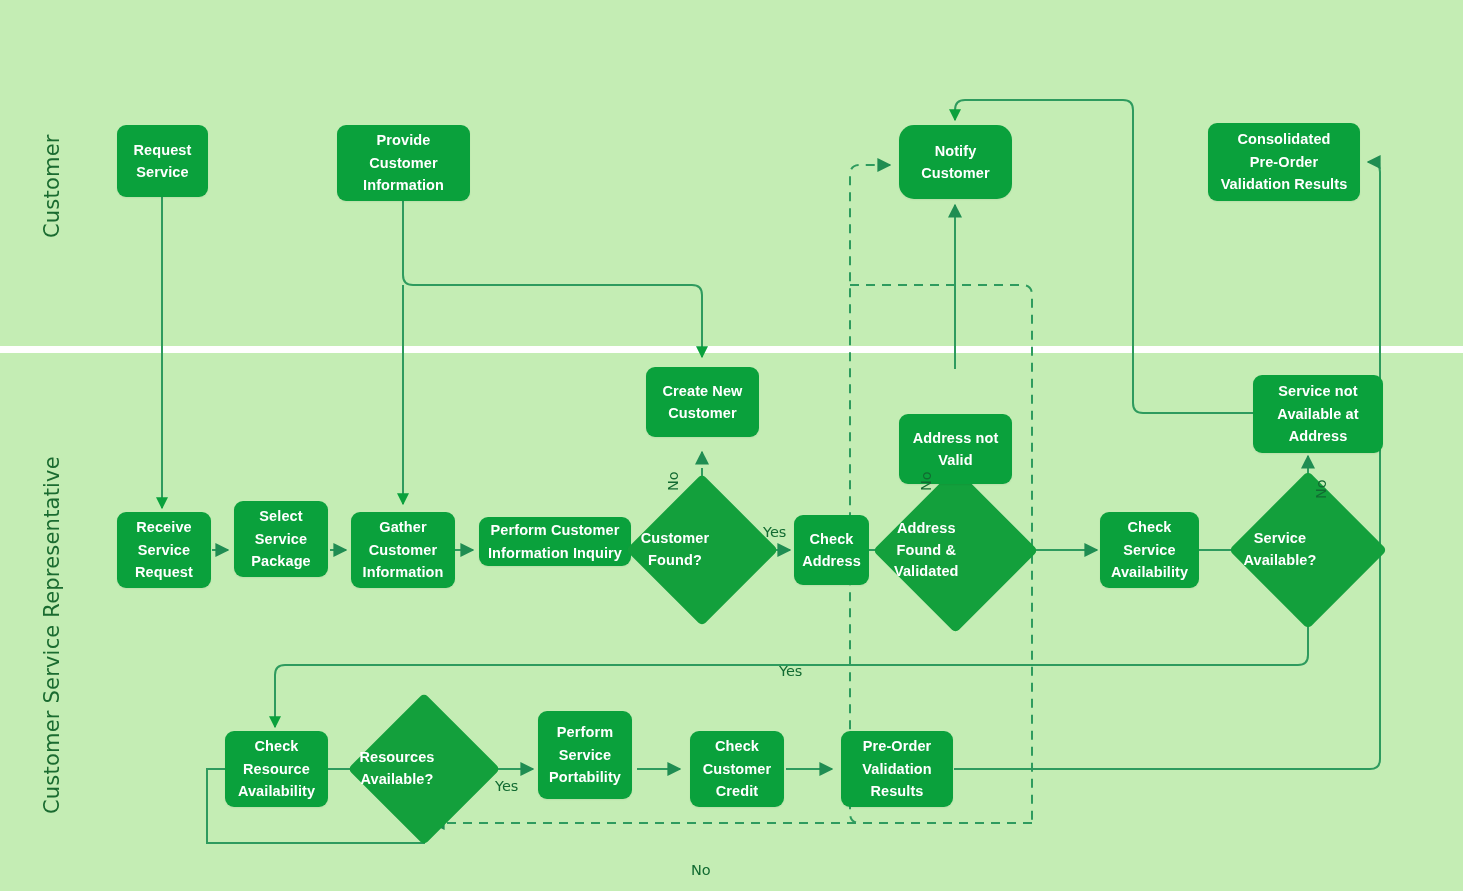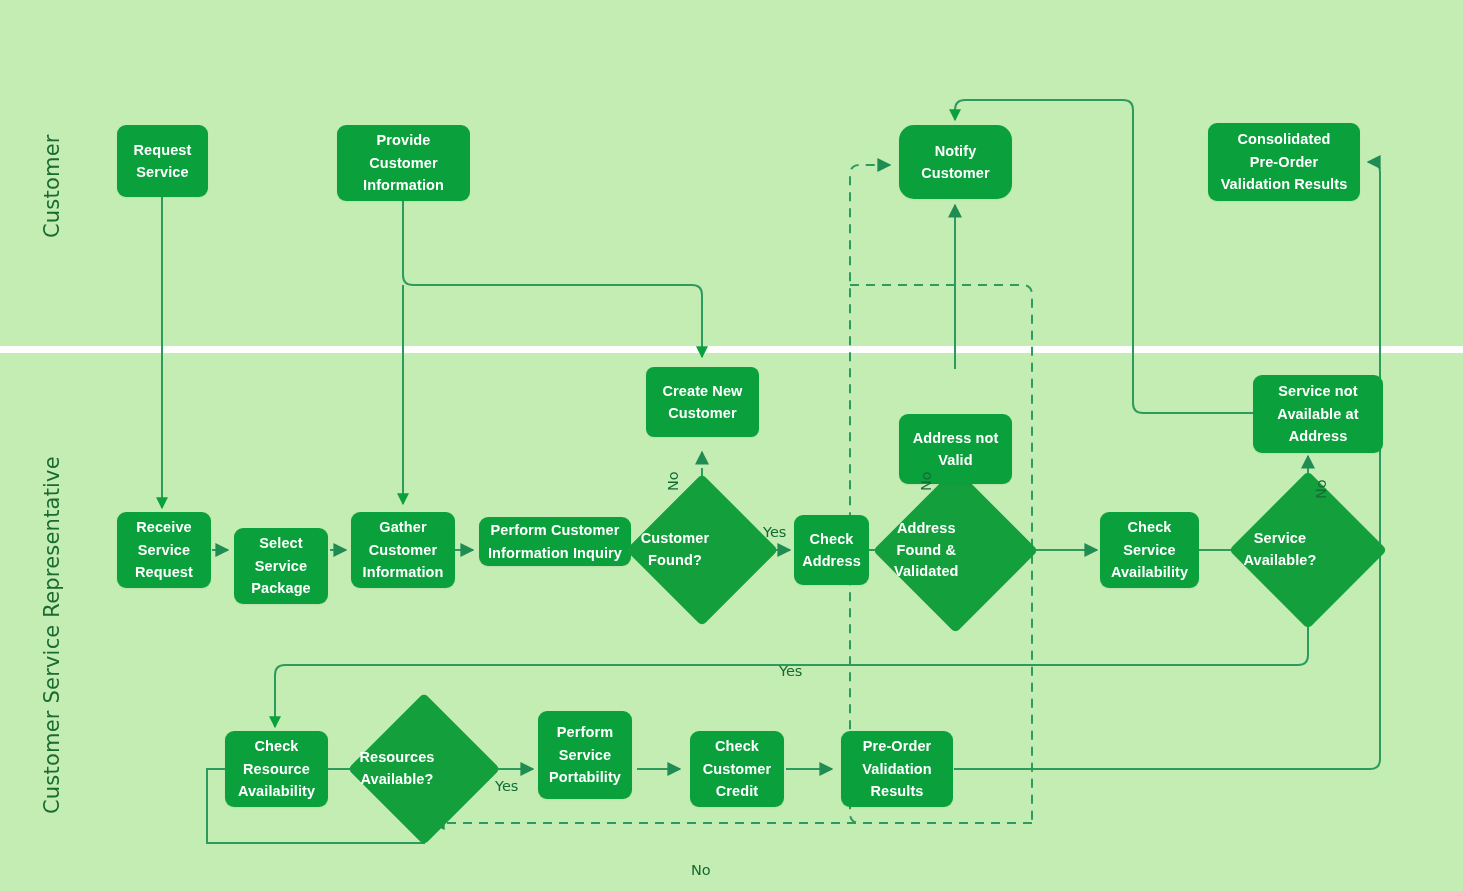--- a/index.html
+++ b/index.html
@@ -162,21 +162,21 @@
 Pre-Order
 Validation Results</span>
   </div>
 
   <div class="node task" style="left:117px;top:512px;width:94px;height:76px;">
     <span style="white-space:pre-line">Receive
 Service
 Request</span>
   </div>
 
-  <div class="node task" style="left:234px;top:528px;width:94px;height:76px;">
+  <div class="node task" style="left:234px;top:501px;width:94px;height:76px;">
     <span style="white-space:pre-line">Select
 Service
 Package</span>
   </div>
 
   <div class="node task" style="left:351px;top:512px;width:104px;height:76px;">
     <span style="white-space:pre-line">Gather
 Customer
 Information</span>
   </div>
@@ -185,21 +185,21 @@
     <span style="white-space:pre-line">Perform Customer
 Information Inquiry</span>
   </div>
 
   <div class="node gateway" style="left:648px;top:496px;width:108px;height:108px;">
     <span class="gw-shape"></span>
     <span class="gw-label" style="white-space:pre-line">Customer
 Found?</span>
   </div>
 
-  <div class="node task" style="left:646px;top:367px;width:113px;height:70px;border-radius:8px;">
+  <div class="node task" style="left:646px;top:367px;width:113px;height:70px;">
     <span style="white-space:pre-line">Create New
 Customer</span>
   </div>
 
   <div class="node task" style="left:794px;top:515px;width:75px;height:70px;">
     <span style="white-space:pre-line">Check
 Address</span>
   </div>
 
   <div class="node gateway" style="left:897px;top:492px;width:117px;height:117px;">

